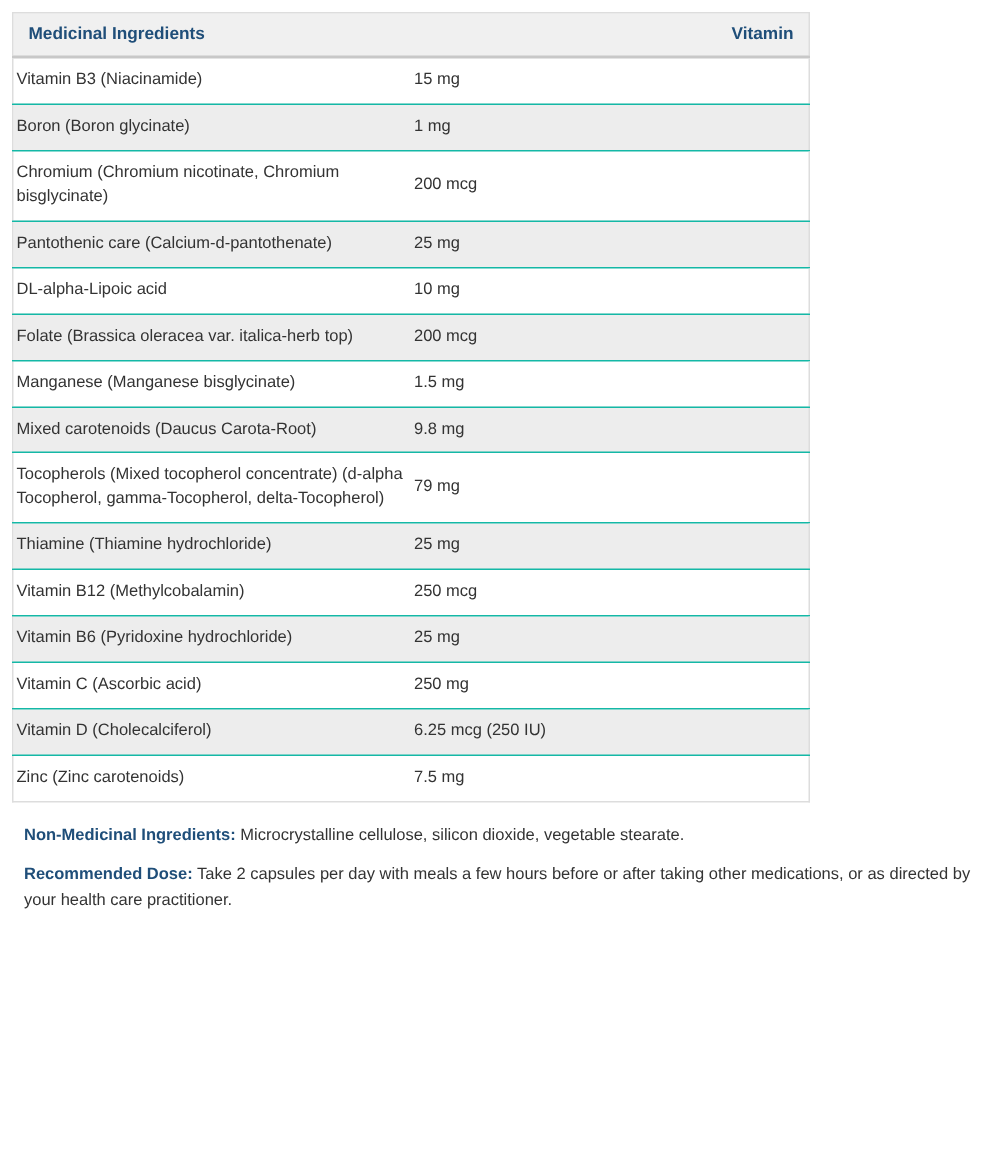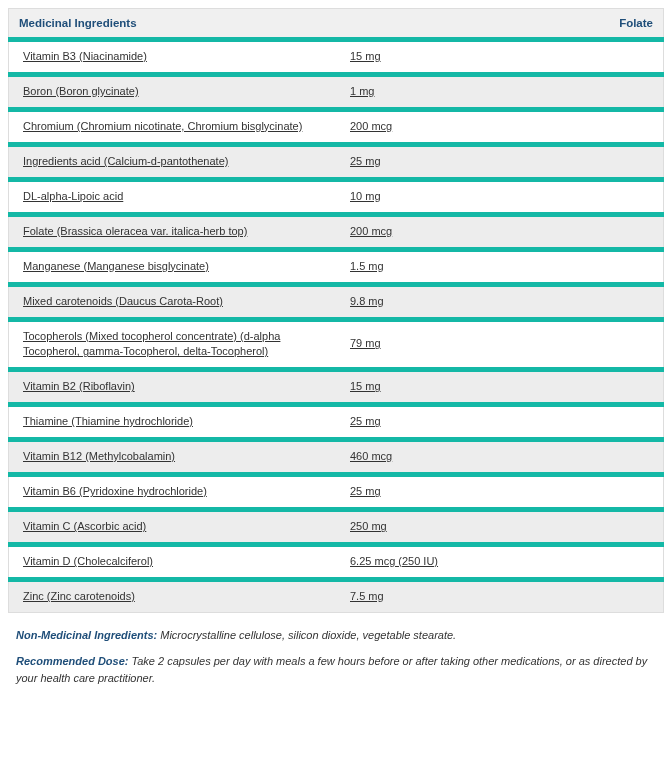--- a/index.html
+++ b/index.html
@@ -13,46 +13,45 @@
     font-family: "Liberation Sans", sans-serif;
     font-size: 11px;
     color: #333333;
   }
   .page {
     width: 672px;
     box-sizing: border-box;
     padding: 8px 8px 0 8px;
   }
   table.ingredients {
-    width: 656px;
+    width: 532px;
     border-collapse: collapse;
     border: 1px solid #dddddd;
     table-layout: fixed;
   }
   table.ingredients thead th {
     background: #f0f0f0;
     color: #1f4e79;
     font-size: 11.5px;
     font-weight: bold;
     text-align: left;
     padding: 8px 10px;
     border-bottom: 2px solid #c8c8c8;
     vertical-align: middle;
   }
   table.ingredients thead th.amount {
     text-align: right;
   }
   table.ingredients td {
-    padding: 7px 14px;
+    padding: 7px 2px;
     font-size: 11px;
     color: #333333;
     vertical-align: middle;
-    border-top: 5px solid #14b8a6;
+    border-top: 1px solid #14b8a6;
     line-height: 1.45;
-    text-decoration: underline;
   }
   table.ingredients td.amount {
     text-align: left;
     white-space: nowrap;
     width: 170px;
   }
   table.ingredients tbody tr:nth-child(odd) {
     background: #ffffff;
   }
   table.ingredients tbody tr:nth-child(even) {
@@ -61,54 +60,53 @@
   .notes {
     padding: 14px 8px 10px 8px;
     width: 656px;
     box-sizing: border-box;
   }
   .note {
     margin: 0 0 10px 0;
     font-size: 11px;
     line-height: 1.5;
     color: #333333;
-    font-style: italic;
   }
   .note .lead {
     color: #1f4e79;
     font-weight: bold;
   }
 </style>
 </head>
 <body>
 
 <div class="page">
 
   <table class="ingredients">
     <thead>
       <tr>
         <th>Medicinal Ingredients</th>
-        <th class="amount">Folate</th>
+        <th class="amount">Vitamin</th>
       </tr>
     </thead>
     <tbody>
       <tr>
         <td>Vitamin B3 (Niacinamide)</td>
         <td class="amount">15 mg</td>
       </tr>
       <tr>
         <td>Boron (Boron glycinate)</td>
         <td class="amount">1 mg</td>
       </tr>
       <tr>
         <td>Chromium (Chromium nicotinate, Chromium bisglycinate)</td>
         <td class="amount">200 mcg</td>
       </tr>
       <tr>
-        <td>Ingredients acid (Calcium-d-pantothenate)</td>
+        <td>Pantothenic care (Calcium-d-pantothenate)</td>
         <td class="amount">25 mg</td>
       </tr>
       <tr>
         <td>DL-alpha-Lipoic acid</td>
         <td class="amount">10 mg</td>
       </tr>
       <tr>
         <td>Folate (Brassica oleracea var. italica-herb top)</td>
         <td class="amount">200 mcg</td>
       </tr>
@@ -118,30 +116,26 @@
       </tr>
       <tr>
         <td>Mixed carotenoids (Daucus Carota-Root)</td>
         <td class="amount">9.8 mg</td>
       </tr>
       <tr>
         <td>Tocopherols (Mixed tocopherol concentrate) (d-alpha Tocopherol, gamma-Tocopherol, delta-Tocopherol)</td>
         <td class="amount">79 mg</td>
       </tr>
       <tr>
-        <td>Vitamin B2 (Riboflavin)</td>
-        <td class="amount">15 mg</td>
-      </tr>
-      <tr>
         <td>Thiamine (Thiamine hydrochloride)</td>
         <td class="amount">25 mg</td>
       </tr>
       <tr>
         <td>Vitamin B12 (Methylcobalamin)</td>
-        <td class="amount">460 mcg</td>
+        <td class="amount">250 mcg</td>
       </tr>
       <tr>
         <td>Vitamin B6 (Pyridoxine hydrochloride)</td>
         <td class="amount">25 mg</td>
       </tr>
       <tr>
         <td>Vitamin C (Ascorbic acid)</td>
         <td class="amount">250 mg</td>
       </tr>
       <tr>

